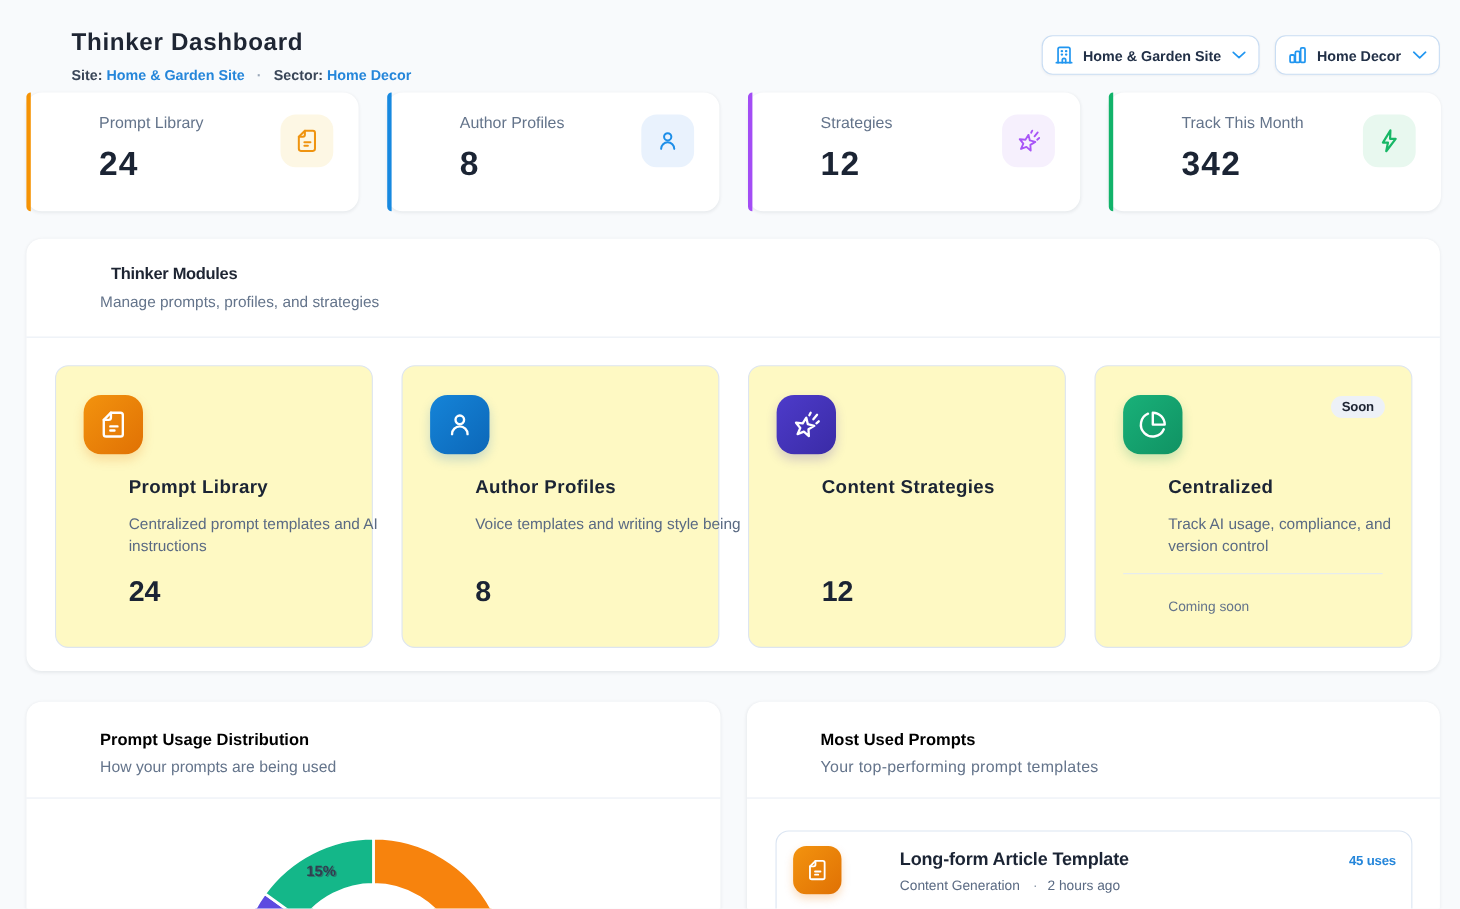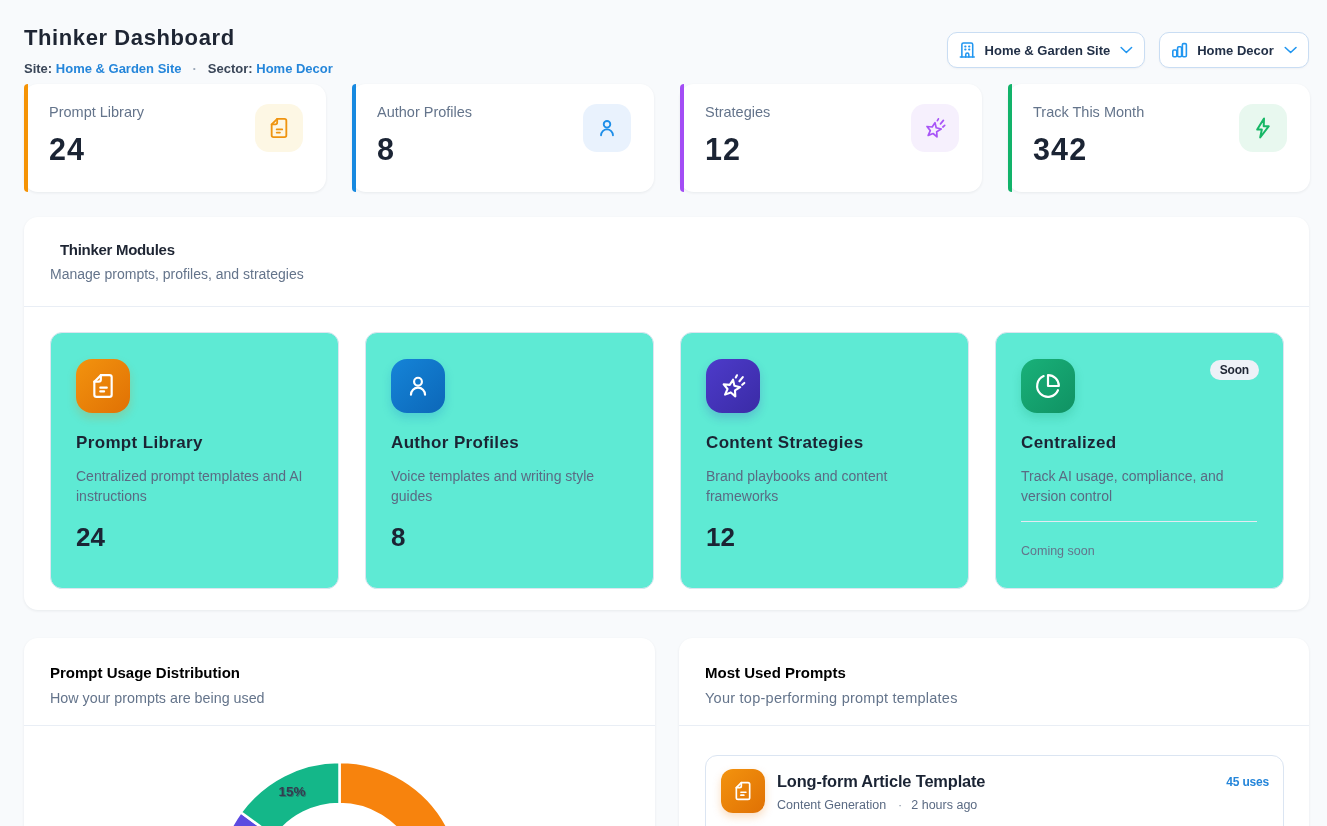--- a/index.html
+++ b/index.html
@@ -1,19 +1,19 @@
 <!DOCTYPE html>
 <html><head>
 <meta charset="utf-8">
 <style>
 * { margin:0; padding:0; box-sizing:border-box; }
 html,body { width:1327px; height:826px; overflow:hidden; background:#f8fafc;
   font-family:"Liberation Sans", sans-serif; }
 .page { position:relative; width:1327px; height:826px; }
-.abs { position:absolute; line-height:1; white-space:nowrap; }
+.abs { position:absolute; line-height:1; white-space:nowrap;margin-left:41px; }
 
 
 .title { left:24px; top:27px; font-size:22px; letter-spacing:0.6px; font-weight:bold; color:#1e2533; }
 .subrow { left:24px; top:62px; font-size:13px; font-weight:bold; color:#3a4658; }
 .subrow a { color:#2586da; text-decoration:none; }
 .subrow .dot { color:#9aa7b8; margin:0 11px; }
 
 .hbtn { position:absolute; top:32px; height:36px; background:#fff;
   border:1px solid #c9ddf3; border-radius:10px; display:flex; align-items:center;
   padding:0 9px 0 10px; gap:8px; box-shadow:0 1px 2px rgba(16,24,40,.04); }
@@ -33,21 +33,21 @@
   border-radius:14px; display:flex; align-items:center; justify-content:center; }
 
 
 .panel { position:absolute; left:24px; top:217px; width:1285px; height:393px;
   background:#fff; border-radius:14px; box-shadow:0 1px 3px rgba(16,24,40,.07); }
 .ph2 { left:36px; top:25px; font-size:15px; font-weight:bold; color:#1e2533;
   letter-spacing:-0.3px; }
 .psub { left:26px; top:50px; font-size:14px; color:#64748b; }
 .pdiv { position:absolute; left:0; right:0; top:89px; border-top:1px solid #e9eef5; }
 .mcard { position:absolute; top:115px; width:289px; height:257px;
-  border:1px solid #dde5f0; border-radius:12px; background:#5eead4; }
+  border:1px solid #dde5f0; border-radius:12px; background:#fef9c3; }
 .mtile { position:absolute; left:25px; top:26px; width:54px; height:54px;
   border-radius:16px; display:flex; align-items:center; justify-content:center; }
 .mh3 { left:25px; top:101px; font-size:17px; font-weight:bold; color:#1b2434;
   letter-spacing:0.35px; }
 .mdesc { left:25px; top:133px; font-size:14px; line-height:20px; color:#5a6a83;
   white-space:normal; width:245px; }
 .mnum { left:25px; top:191px; font-size:26px; font-weight:bold; color:#1b2434; }
 .soon { position:absolute; top:27px; right:24px; height:20px; background:#edf1f7;
   border-radius:10px; padding:0 10px; font-size:12px; font-weight:bold;
   color:#1e2533; line-height:20px; letter-spacing:-0.2px; }
@@ -181,32 +181,31 @@
       <div class="abs mnum">24</div>
     </div>
     <div class="mcard" style="left:341px">
       <div class="mtile g-blue">
         <svg width="26" height="26" viewBox="0 0 24 24" fill="none" stroke="#fff" stroke-width="2" stroke-linecap="round" stroke-linejoin="round">
             <circle cx="12" cy="8" r="3.6"></circle>
             <path d="M18.5 20a6.5 6.5 0 0 0-13 0"></path>
           </svg>
       </div>
       <div class="abs mh3">Author Profiles</div>
-      <div class="abs mdesc">Voice templates and writing style guides</div>
+      <div class="abs mdesc">Voice templates and writing style being</div>
       <div class="abs mnum">8</div>
     </div>
     <div class="mcard" style="left:656px">
       <div class="mtile g-purple">
         <svg width="28" height="28" viewBox="0 0 24 24" fill="none" stroke="#fff" stroke-width="1.8" stroke-linecap="round" stroke-linejoin="round">
             <path d="M12.0 6.6 L13.2 11.7 L18.2 13.0 L13.7 15.7 L14.0 20.9 L10.1 17.5 L5.2 19.4 L7.3 14.6 L4.0 10.5 L9.2 11.0 Z"></path>
             <path d="M15.4 2.8 L14.4 4.7 M20.4 4.4 L17.5 7.9 M21.7 9.4 L19.9 11.0"></path>
           </svg>
       </div>
       <div class="abs mh3">Content Strategies</div>
-      <div class="abs mdesc">Brand playbooks and content frameworks</div>
       <div class="abs mnum">12</div>
     </div>
     <div class="mcard" style="left:971px">
       <div class="mtile g-green">
         <svg width="26" height="26" viewBox="0 0 24 24" fill="none" stroke="#fff" stroke-width="2" stroke-linecap="round" stroke-linejoin="round">
             <path d="M21.21 15.89A10 10 0 1 1 8 2.83"></path>
             <path d="M22 12A10 10 0 0 0 12 2v10z"></path>
           </svg>
       </div>
       <div class="soon">Soon</div>

